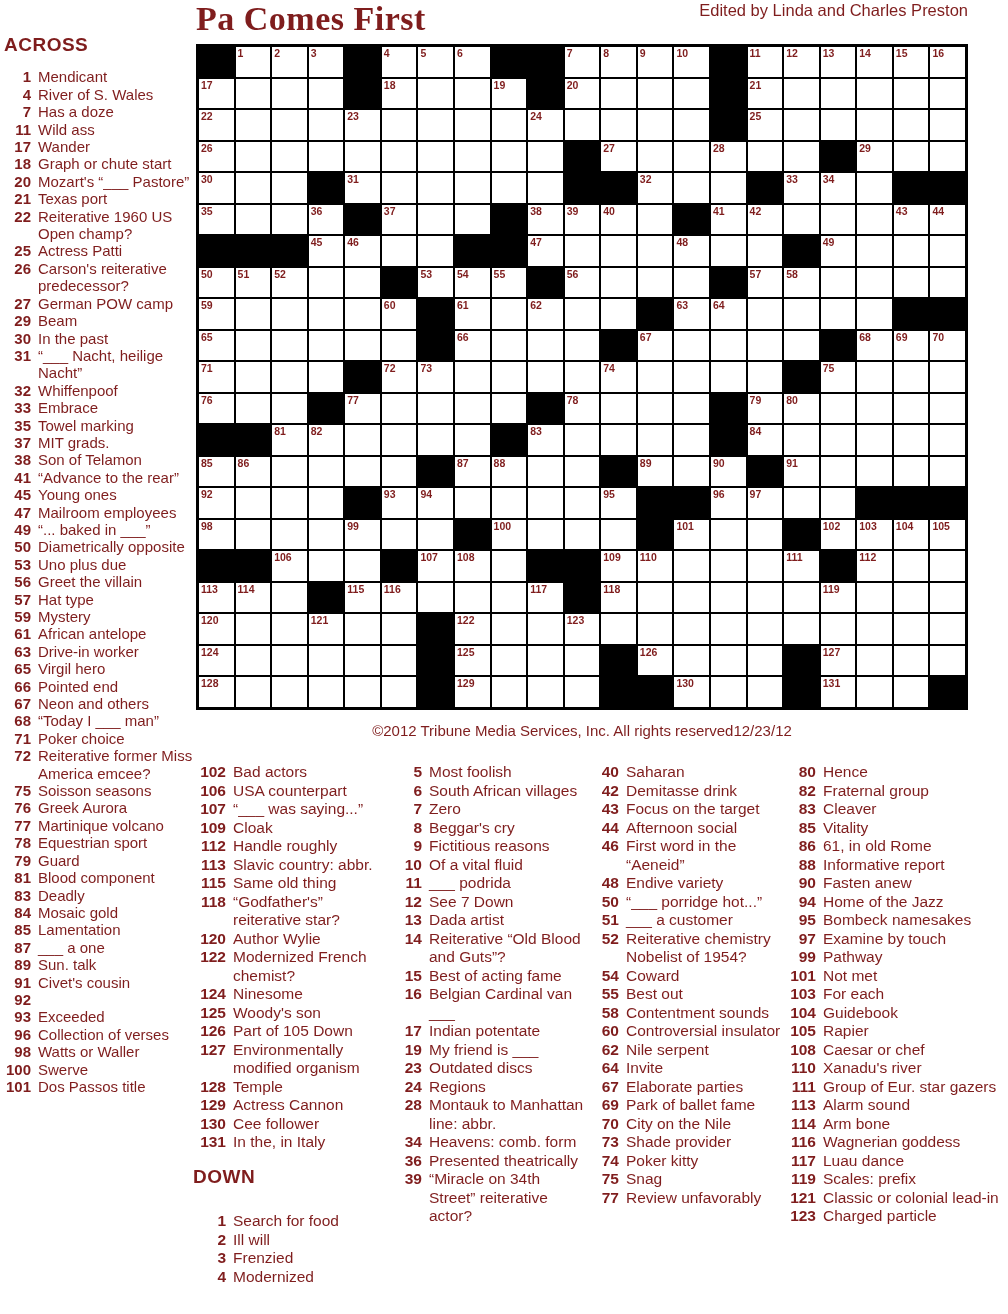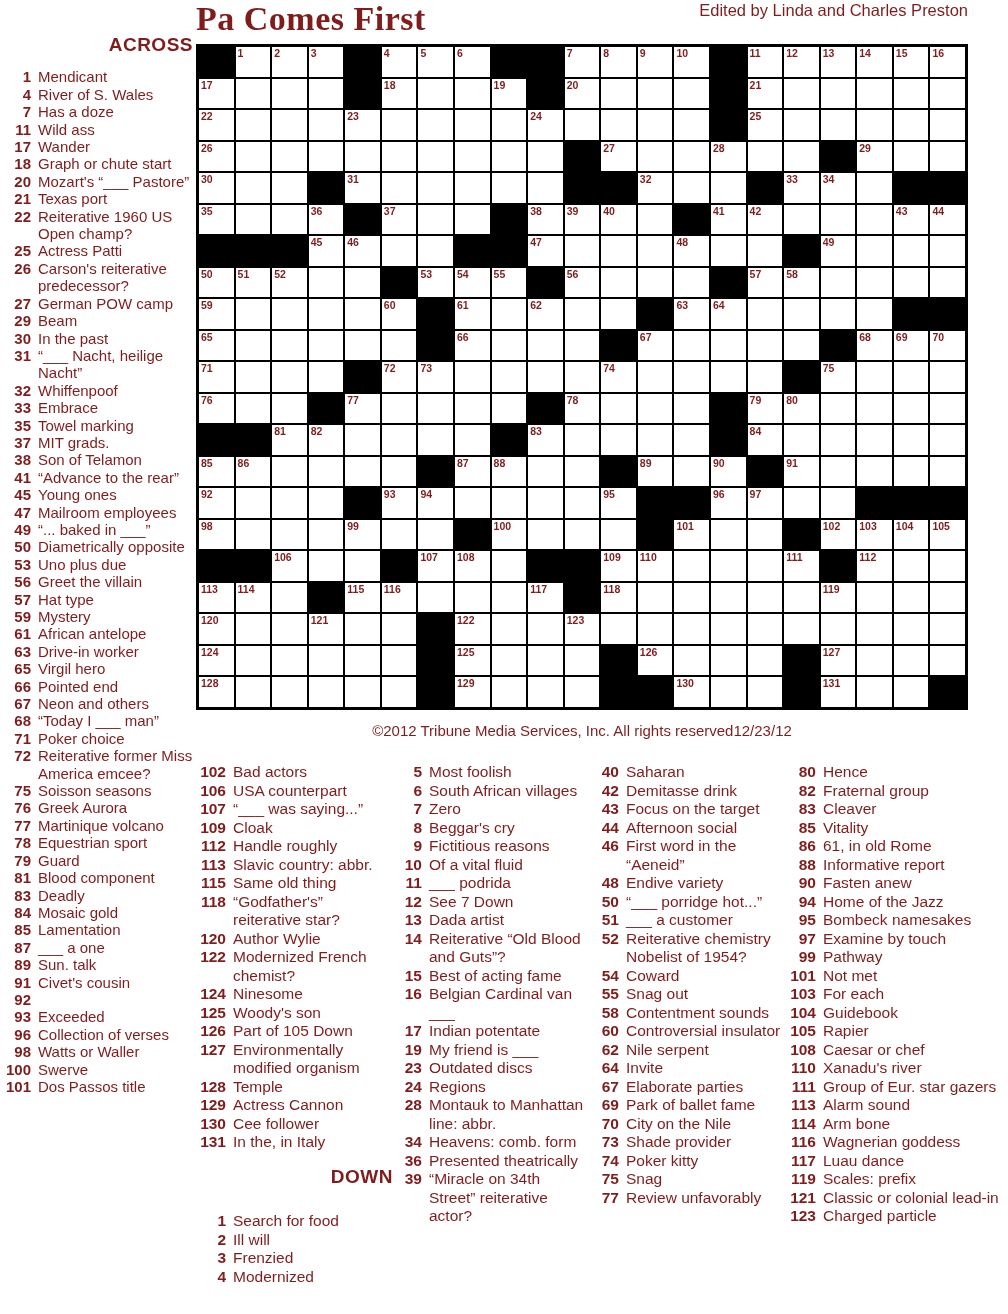--- a/index.html
+++ b/index.html
@@ -15,21 +15,21 @@
         border:2px solid #000;box-sizing:border-box;background:#fff;}
   .cell{border:1px solid #000;position:relative;background:#fff;box-sizing:border-box;}
   .cell.black{background:#000;}
   .cnum{position:absolute;top:0px;left:2px;font-size:10.5px;font-weight:bold;line-height:12px;}
   
   #footrow{position:absolute;left:196px;top:722px;width:772px;display:flex;
            justify-content:center;font-size:15px;}
   
   .cluecol{position:absolute;font-size:15.5px;line-height:18.5px;}
   #leftcol{left:4px;top:36px;width:189px;font-size:15px;line-height:17.4px;}
-  .colhead{font-weight:bold;font-size:19px;letter-spacing:0.5px;text-align:right;}
+  .colhead{font-weight:bold;font-size:19px;letter-spacing:0.5px;}
   #leftcol .colhead{margin-bottom:15px;}
   .downhead{margin:16px 0 26px 0;}
   .clue{display:flex;}
   .clue .n{flex:0 0 27px;text-align:right;padding-right:7px;font-weight:bold;}
   .clue .t{flex:1;}
   .bcol .clue .n{flex:0 0 33px;}
   #bcol1{left:193px;top:763px;width:200px;}
   #bcol2{left:389px;top:763px;width:200px;}
   #bcol3{left:586px;top:763px;width:199px;}
   #bcol4{left:783px;top:763px;width:222px;}
@@ -1190,21 +1190,21 @@
       <div class="clue">
         <span class="n">52</span>
         <span class="t">Reiterative chemistry Nobelist of 1954?</span>
       </div>
       <div class="clue">
         <span class="n">54</span>
         <span class="t">Coward</span>
       </div>
       <div class="clue">
         <span class="n">55</span>
-        <span class="t">Snag out</span>
+        <span class="t">Best out</span>
       </div>
       <div class="clue">
         <span class="n">58</span>
         <span class="t">Contentment sounds</span>
       </div>
       <div class="clue">
         <span class="n">60</span>
         <span class="t">Controversial insulator</span>
       </div>
       <div class="clue">

